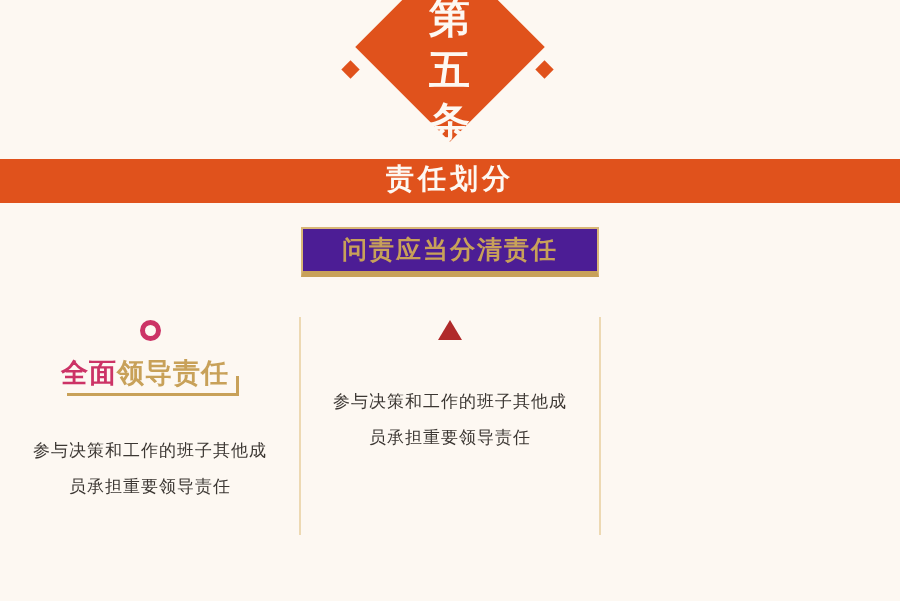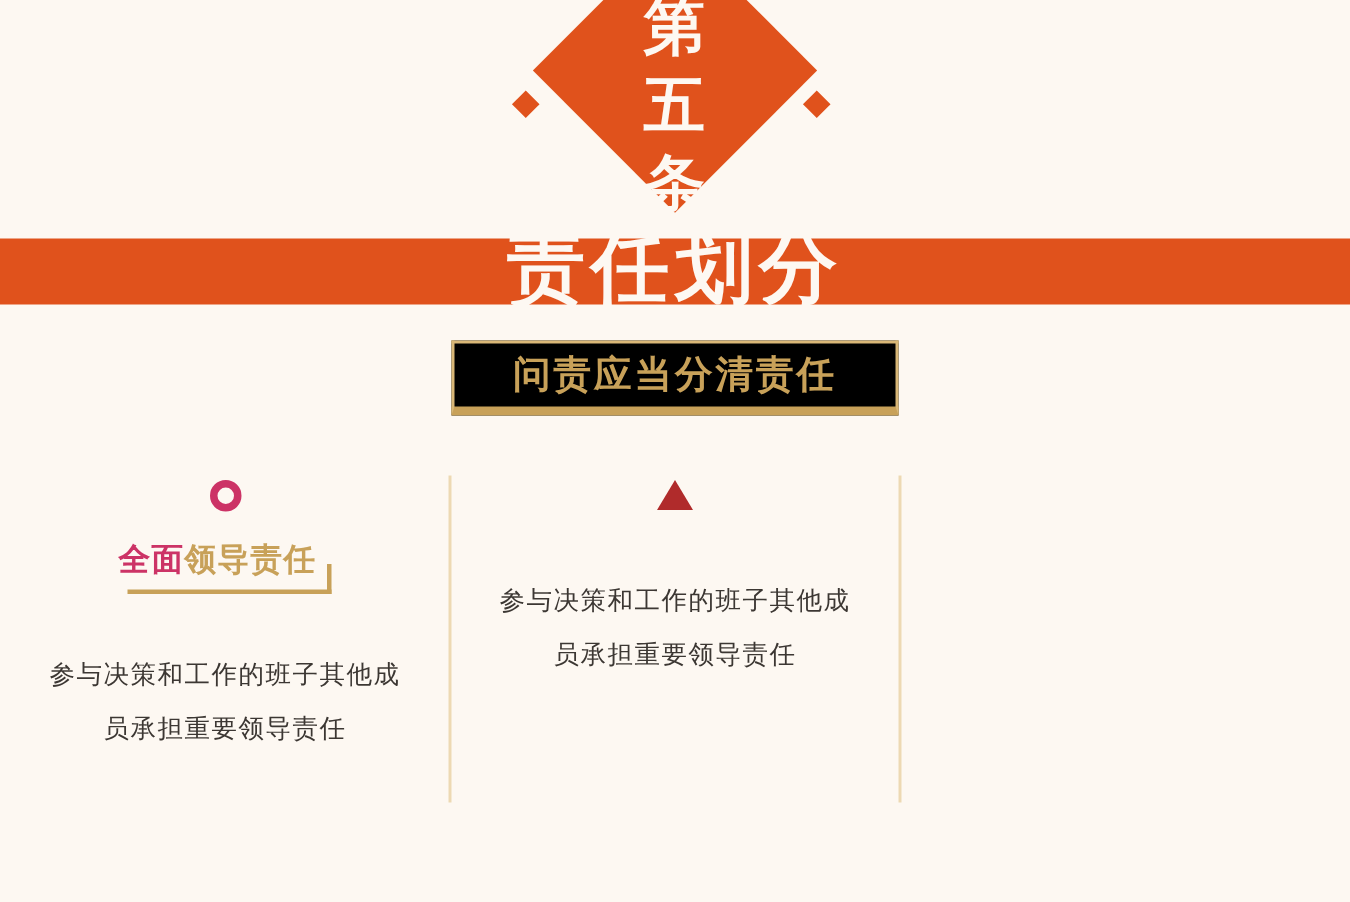--- a/index.html
+++ b/index.html
@@ -72,39 +72,39 @@
     height: 44px;
     background: #E0521C;
   }
   .banner-title {
     position: absolute;
     left: 0;
     top: 152px;
     width: 900px;
     text-align: center;
     color: #FDF8F2;
-    font-size: 52px;
+    font-size: 28px;
     line-height: 54px;
     font-weight: bold;
     letter-spacing: 4px;
-    font-family: Liberation Sans, sans-serif;
+    font-family: Liberation Serif, serif;
     z-index: 3;
   }
 
   
   .subtitle-box {
     position: absolute;
     left: 301px;
     top: 227px;
     width: 298px;
     height: 50px;
     box-sizing: border-box;
     border: 2px solid #D9B777;
     border-bottom: 6px solid #C8A159;
-    background: #000000;
+    background: #4c1d95;
     display: flex;
     align-items: center;
     justify-content: center;
   }
   .subtitle-text {
     color: #C8A159;
     font-size: 25px;
     font-weight: bold;
     letter-spacing: 2px;
     line-height: 28px;
@@ -164,21 +164,21 @@
   }
 
   .heading-wrap {
     display: flex;
     justify-content: center;
     margin-top: 12px;
   }
   .heading {
     position: relative;
     padding: 0 10px 9px 0;
-    font-size: 21px;
+    font-size: 27px;
     font-weight: bold;
     letter-spacing: 1px;
     line-height: 28px;
     white-space: nowrap;
     font-family: "DejaVu Serif", "Liberation Serif", serif;
   }
   .heading .em-pink  { color: #CC3366; }
   .heading .em-green { color: #3A9E43; }
   .heading .em-red   { color: #B02B2B; }
   .heading .gold     { color: #C8A159; }

